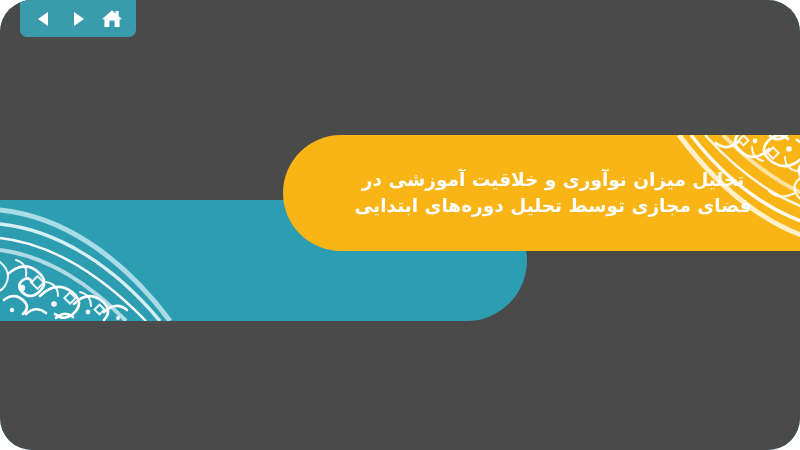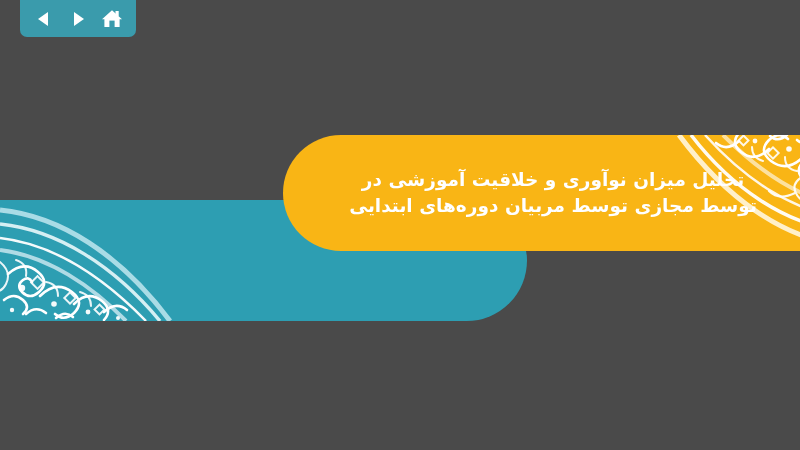--- a/index.html
+++ b/index.html
@@ -7,20 +7,21 @@
     padding: 0;
     background: #ffffff;
   }
   #stage {
     position: relative;
     width: 800px;
     height: 450px;
     overflow: hidden;
     background: #7dd3fc;
     font-family: "DejaVu Sans", "Liberation Sans", sans-serif;
+    border-radius: 32px;
   }
 
   
   .slide-bg {
     position: absolute;
     inset: 0;
     background: #4a4a4a;
   }
 
   
@@ -191,21 +192,21 @@
         <path d="M150 26 q-11 -3 -11 -14"></path>
       </g>
       <g fill="none" stroke="#ffffff" stroke-width="2.2" stroke-linecap="round" opacity="0.92">
         <path d="M210 66 q-18 6 -26 -6 q-7 -11 5 -18"></path>
         <path d="M182 58 q-16 8 -26 -2"></path>
       </g>
     </svg>
 
     <div class="title-text">
       <span class="ln">تحلیل میزان نوآوری و خلاقیت آموزشی در</span>
-      <span class="ln">توسط مجازی توسط مربیان دوره‌های ابتدایی</span>
+      <span class="ln">فضای مجازی توسط تحلیل دوره‌های ابتدایی</span>
     </div>
   </div>
 
   <div class="navbar">
 
     <div class="nav-btn">
       <span>
         <svg width="18" height="18" viewBox="0 0 18 18" aria-hidden="true">
           <polygon points="13,2 13,16 3,9" fill="#ffffff"></polygon>
         </svg>

